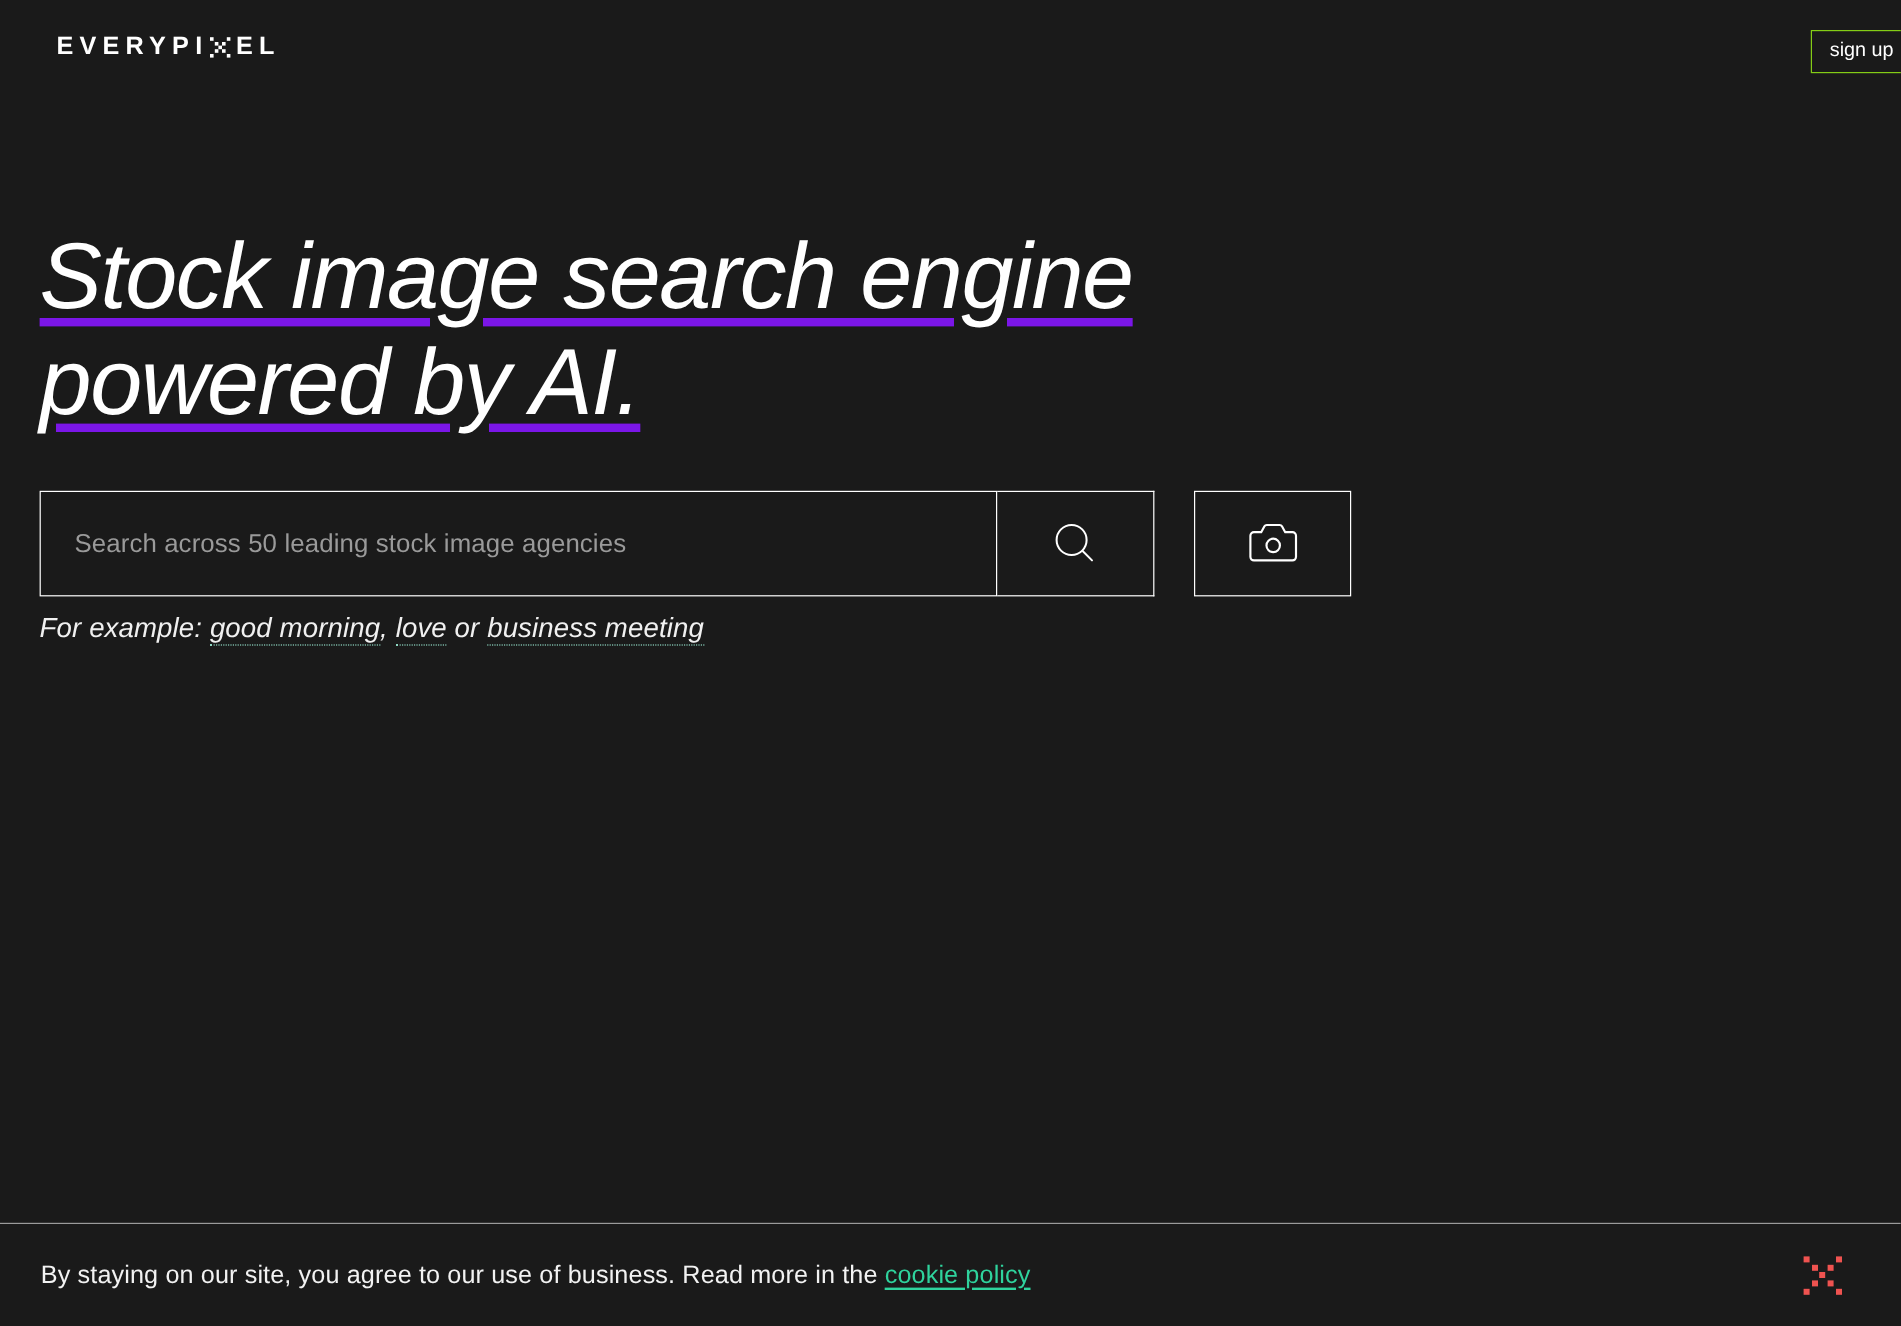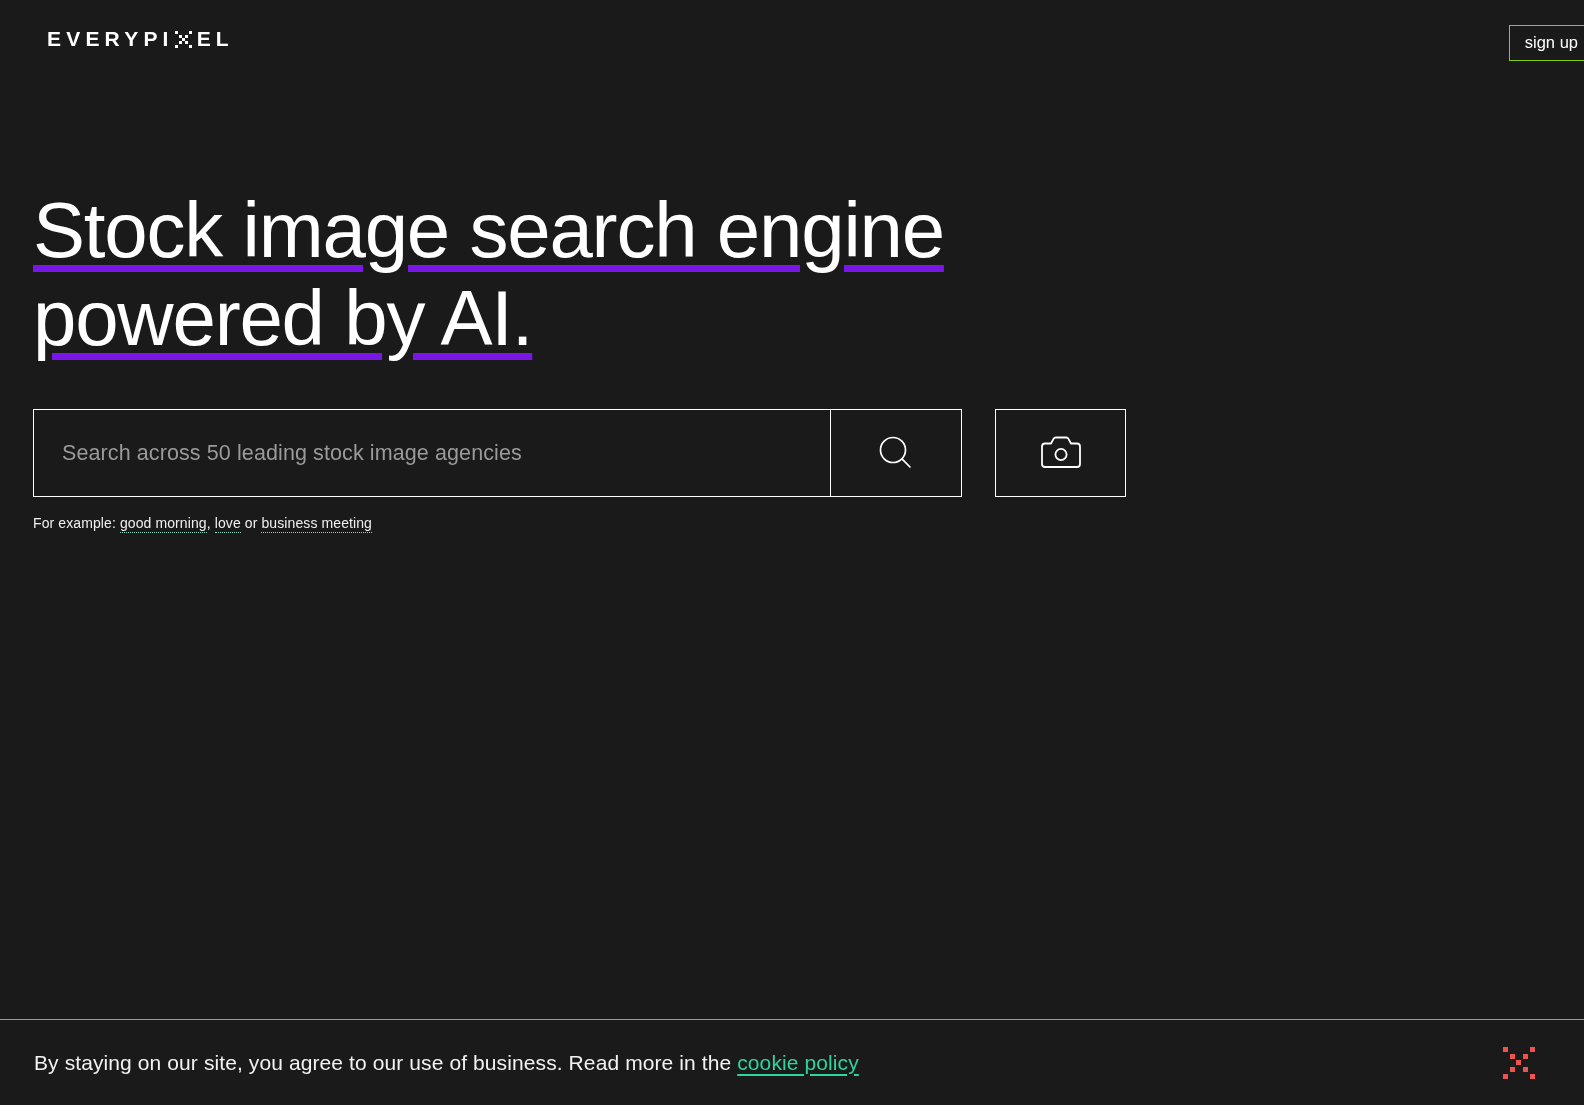--- a/index.html
+++ b/index.html
@@ -128,20 +128,21 @@
     line-height: 88px;
     font-weight: 400;
     letter-spacing: -1.2px;
   }
   .hero-title .u {
     text-decoration: underline;
     text-decoration-color: #7b16e8;
     text-decoration-thickness: 7px;
     text-underline-offset: 8px;
     text-decoration-skip-ink: auto;
+    font-style: italic;
   }
 
   
   .search-row {
     position: absolute;
     left: 33px;
     top: 409px;
     display: flex;
     align-items: flex-end;
     height: 88px;
@@ -218,24 +219,25 @@
     justify-content: center;
     cursor: pointer;
   }
 
   
   .examples {
     position: absolute;
     left: 33px;
     top: 511px;
     color: #f0f0f0;
-    font-size: 14px;
+    font-size: 23px;
     line-height: 24px;
     letter-spacing: 0.1px;
     white-space: nowrap;
+    font-style: italic;
   }
   .examples .ex-link {
     color: #f0f0f0;
     text-decoration: none;
     border-bottom: 1px dotted #8fd9c4;
     padding-bottom: 1px;
     cursor: pointer;
   }
 
   

